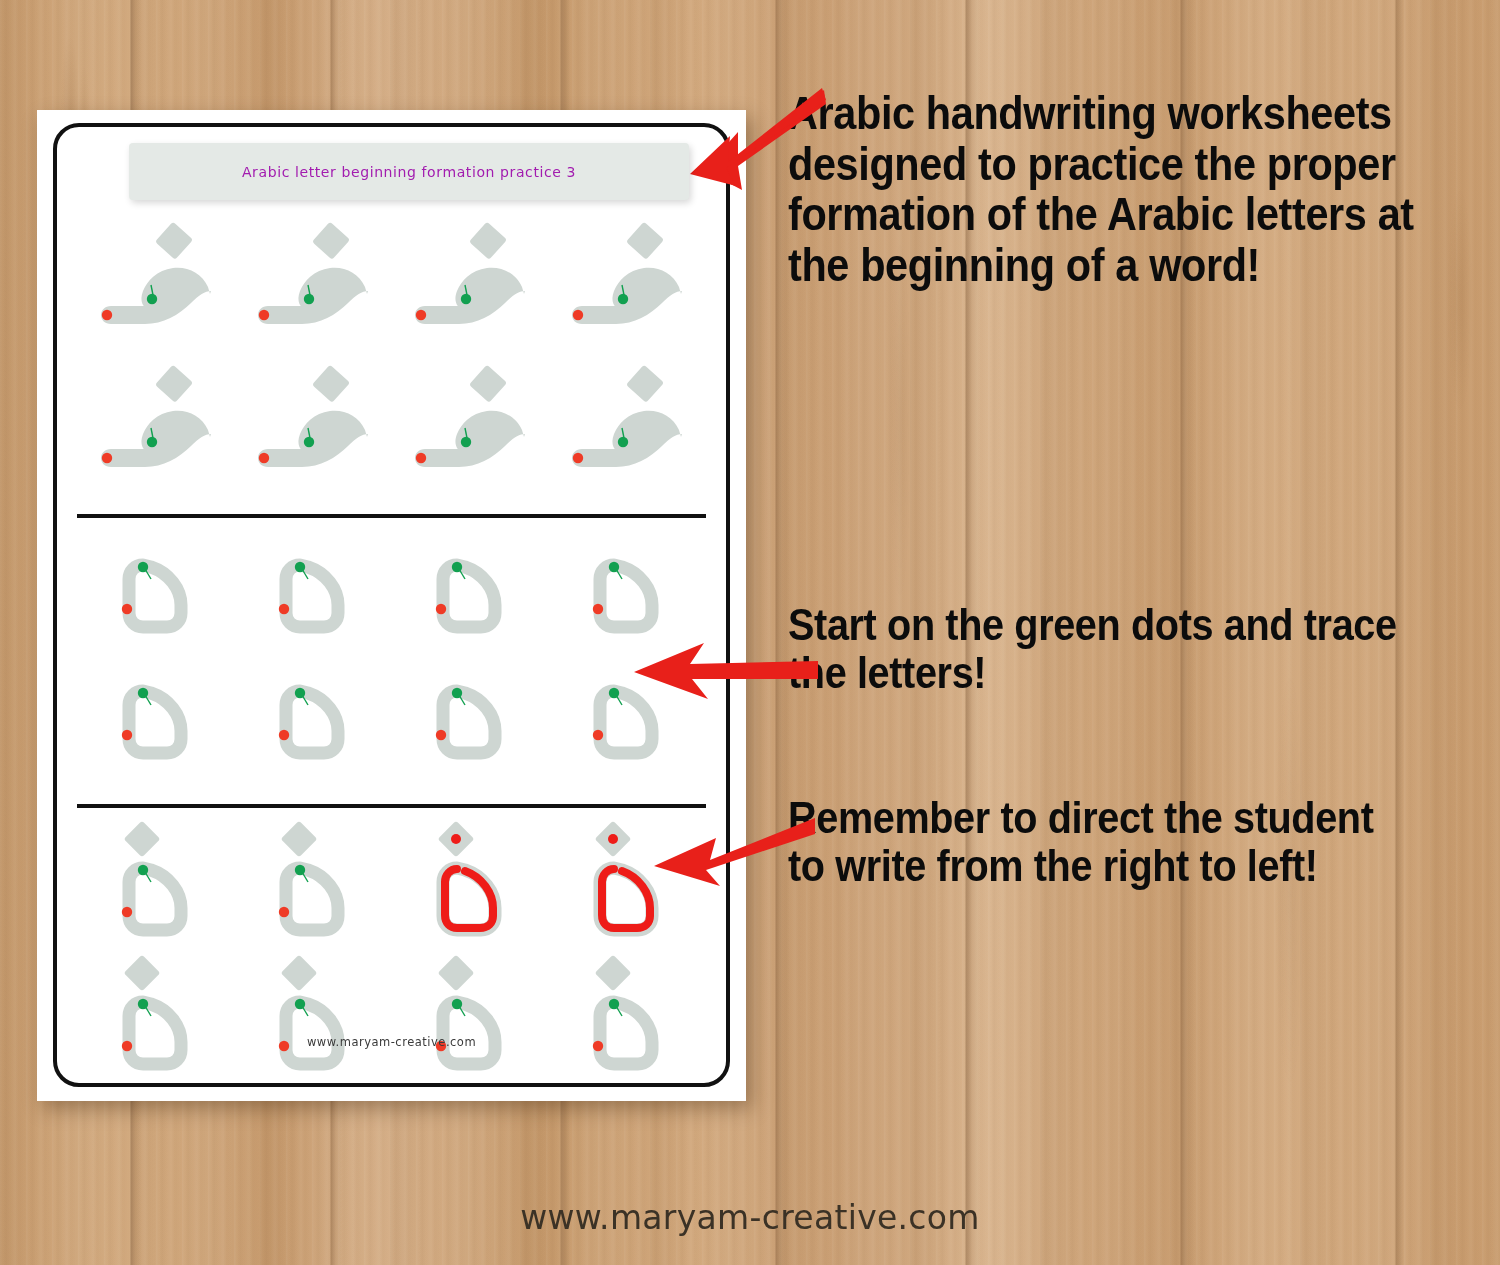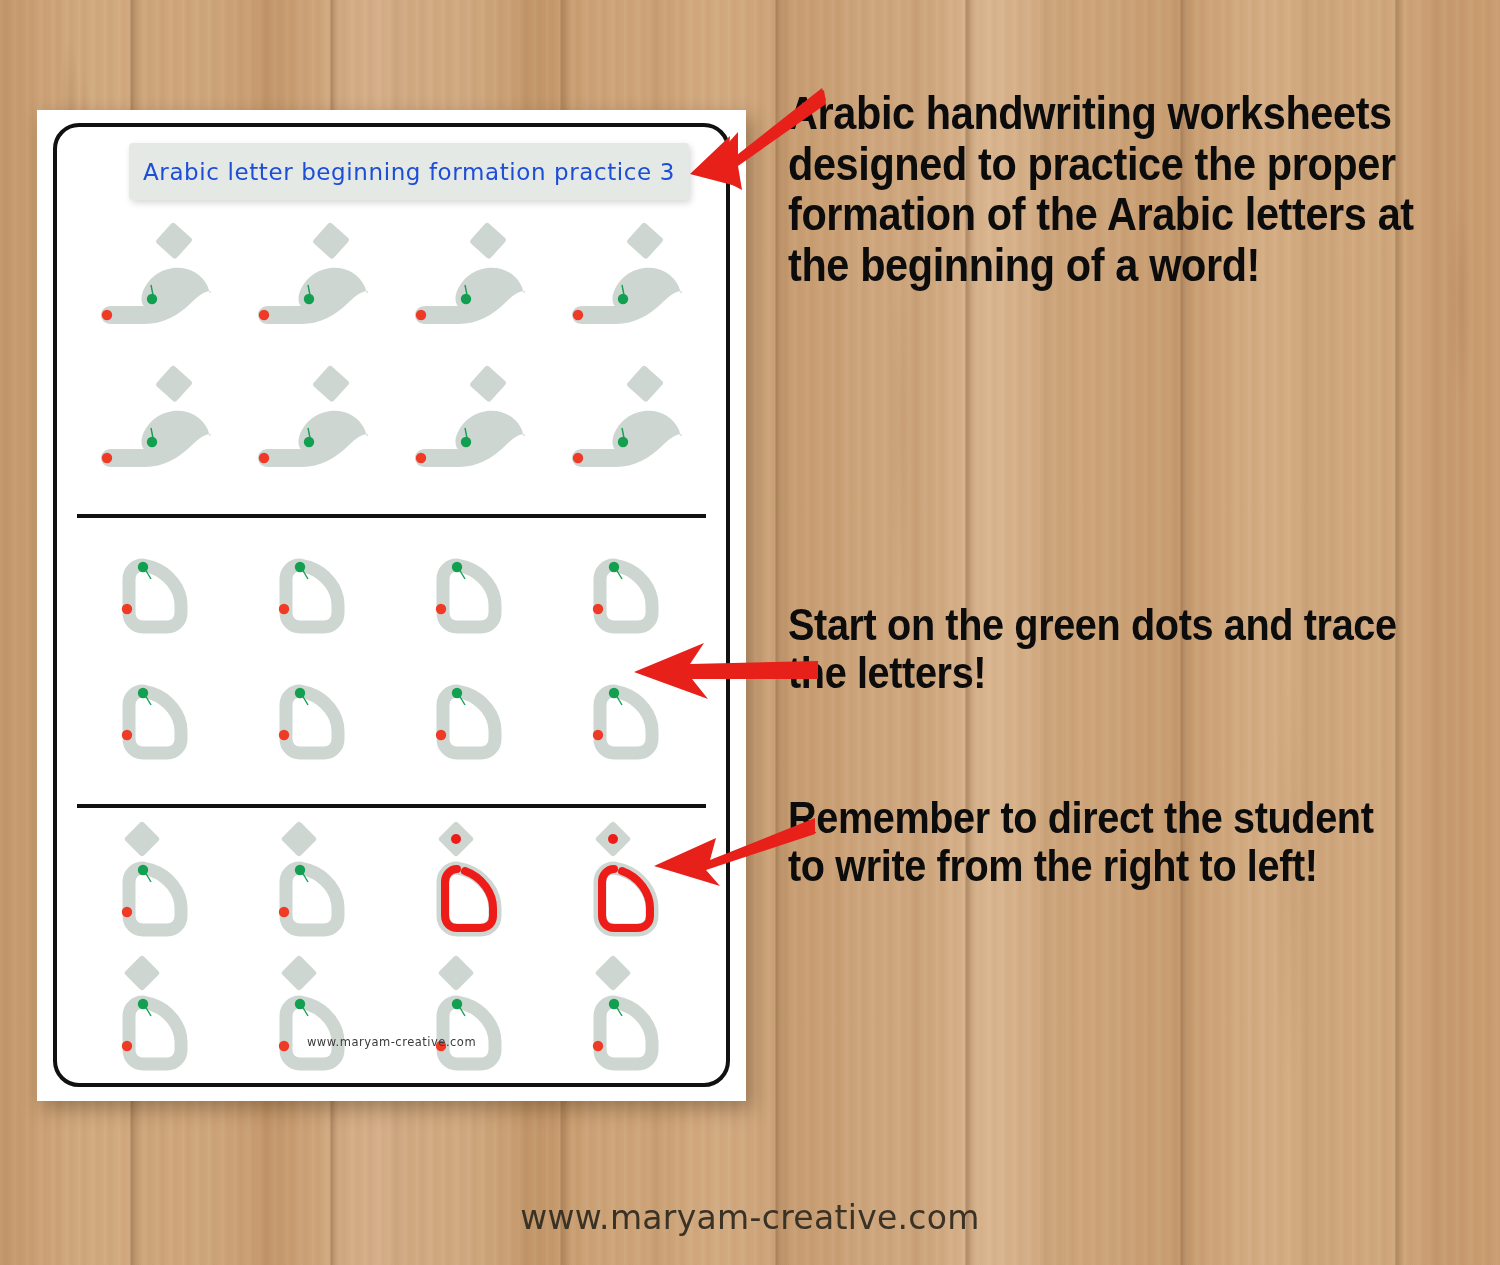--- a/index.html
+++ b/index.html
@@ -119,23 +119,23 @@
     background: #e4e9e6;
     border-radius: 4px;
     display: flex;
     align-items: center;
     justify-content: center;
     box-shadow: 2px 3px 7px rgba(0,0,0,0.16);
     z-index: 4;
   }
   #title-text {
     font-family: "DejaVu Sans", sans-serif;
-    font-size: 23px;
+    font-size: 14px;
     letter-spacing: 0.6px;
-    color: #1d4ed8;
+    color: #a21caf;
     white-space: nowrap;
   }
 
   
   .section {
     position: absolute;
     left: 20px;
     right: 20px;
   }
   #section-1 { top: 17px;  height: 372px; }

